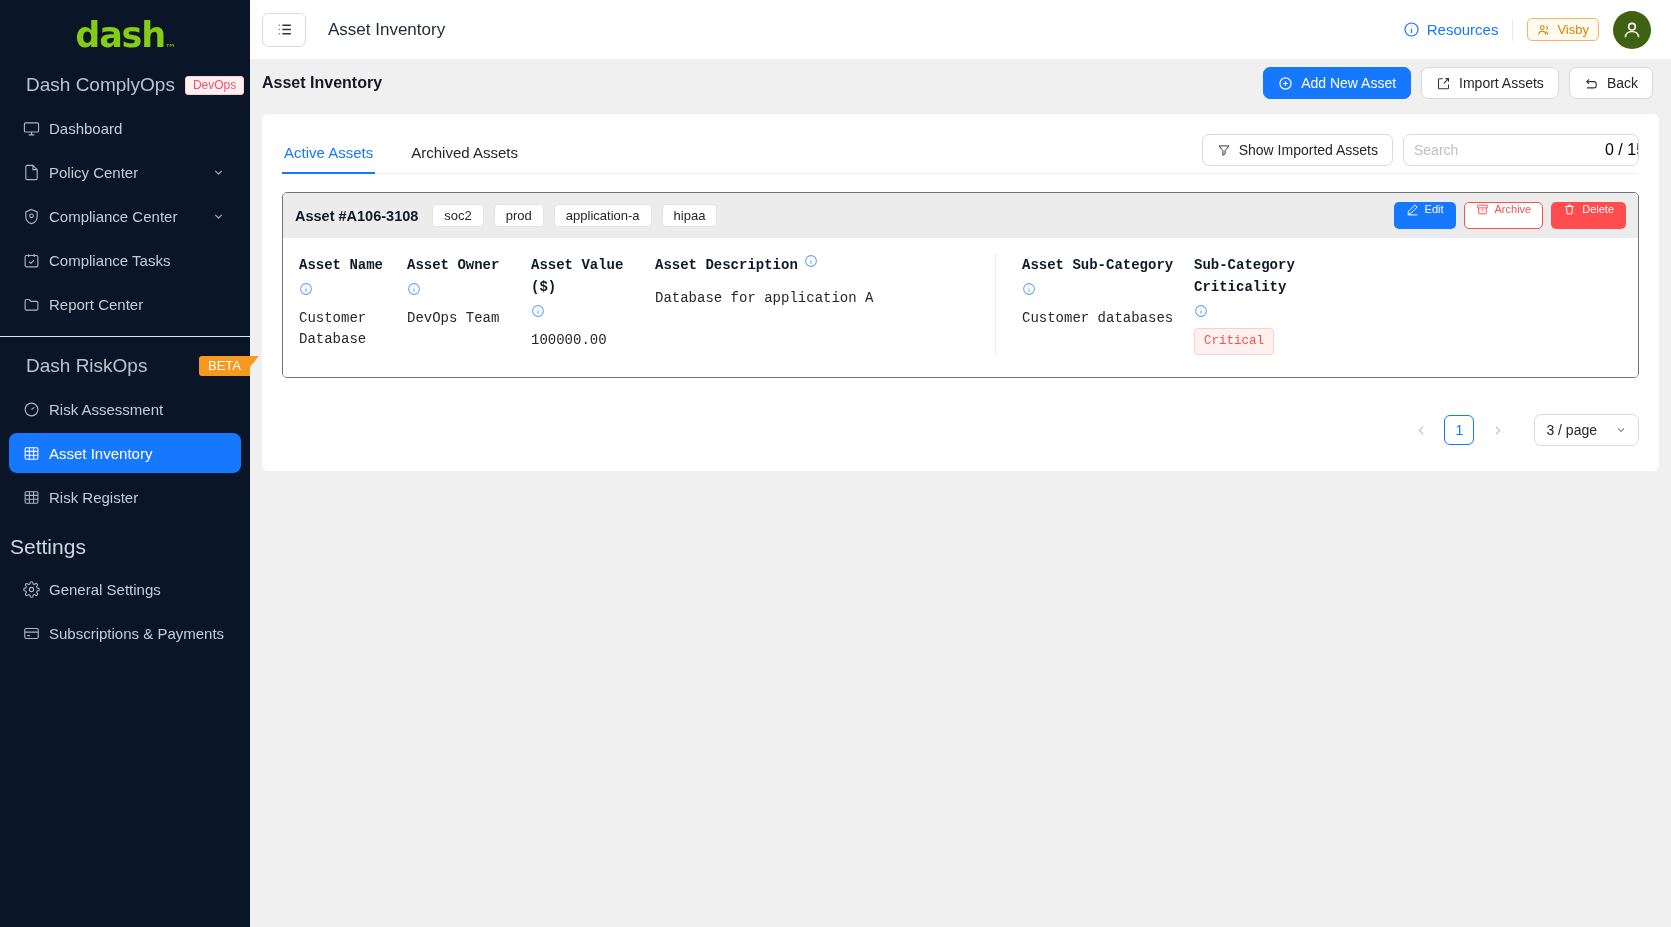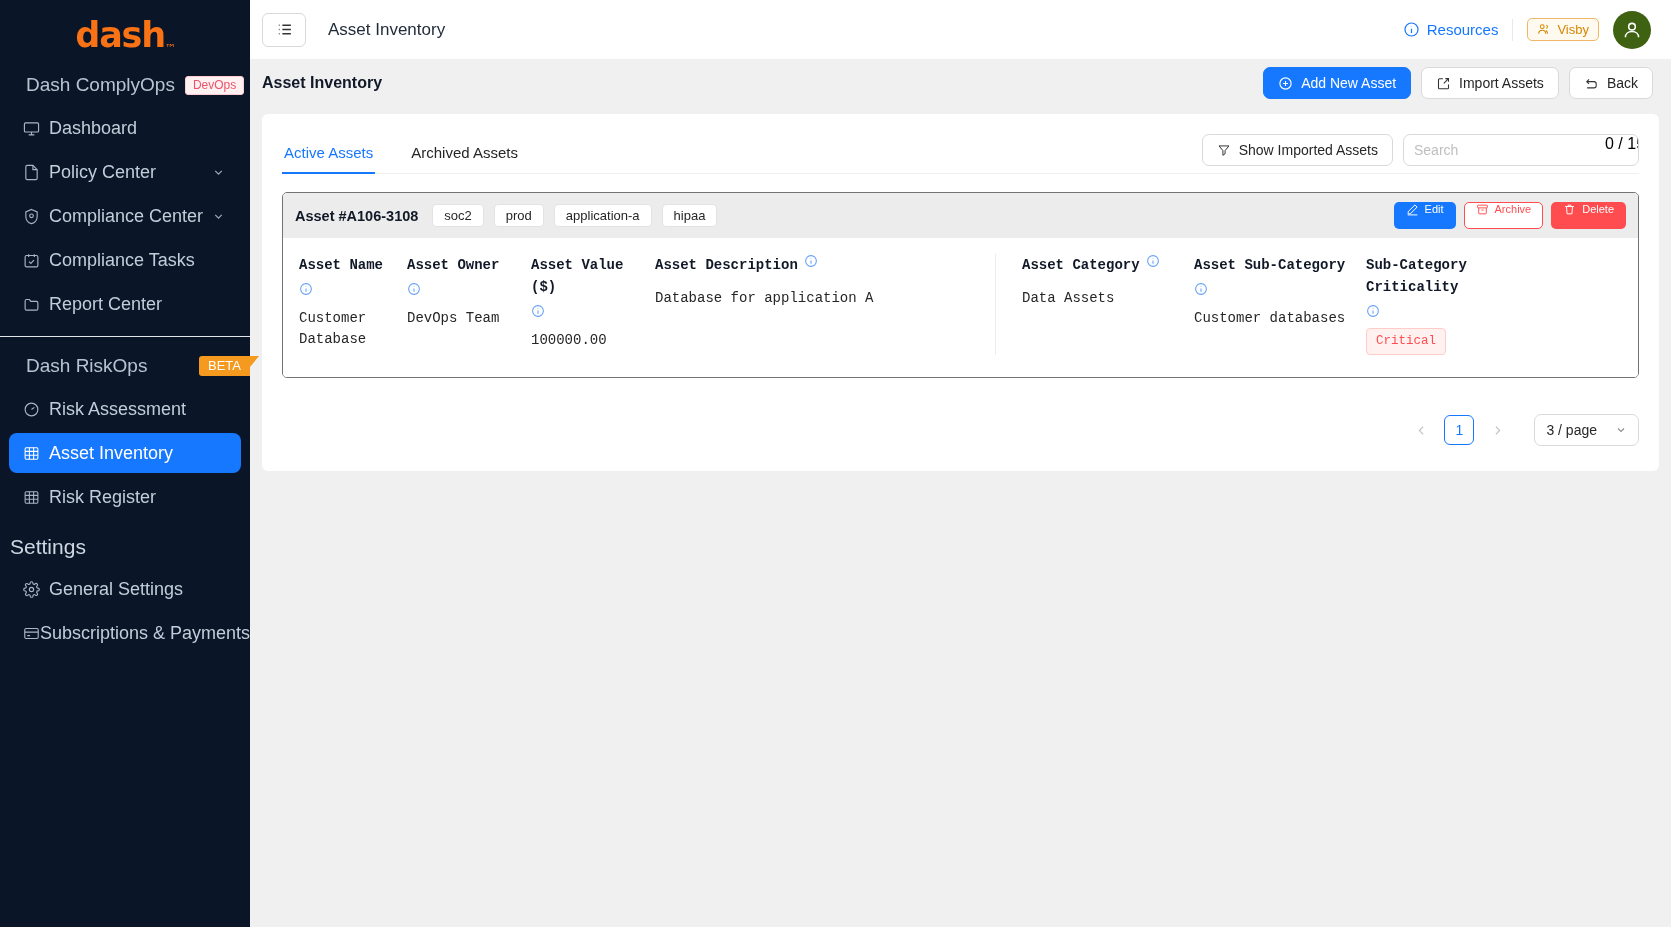--- a/index.html
+++ b/index.html
@@ -15,21 +15,21 @@
   .sidebar {
     width: 250px; min-width: 250px; height: 927px;
     background: #0a1628;
     color: #c3ccd8;
     padding-top: 4px;
     position: relative;
   }
   .logo-wrap { height: 62px; display: flex; align-items: center; justify-content: center; }
   .logo {
     font-family: "DejaVu Sans", sans-serif;
-    font-size: 35px; font-weight: 700; color: #f97316;
+    font-size: 35px; font-weight: 700; color: #84cc16;
     letter-spacing: -1.2px;
   }
   .logo .tm { font-size: 11px; vertical-align: bottom; font-weight: 400; }
 
   .section-head {
     display: flex; align-items: center; gap: 10px;
     padding: 8px 0 8px 26px;
     font-size: 19px; color: #b9c3d0; font-weight: 400;
     position: relative;
   }
@@ -51,21 +51,21 @@
     border-top: 11px solid #f59a1e;
     border-right: 9px solid transparent;
   }
 
   .divider-line { height: 1px; background: #e2e6ea; margin: 12px 0 10px 0; }
 
   .nav-item {
     display: flex; align-items: center;
     height: 40px; margin: 4px 9px; padding: 0 14px;
     border-radius: 8px;
-    font-size: 18px; color: #c3ccd8;
+    font-size: 15px; color: #c3ccd8;
     cursor: pointer; position: relative;
   }
   .nav-item .ico { width: 26px; display: flex; align-items: center; color: #aab6c4; }
   .nav-item.active { background: #1677ff; color: #ffffff; }
   .nav-item.active .ico { color: #ffffff; }
   .nav-item .chev { position: absolute; right: 16px; color: #9aa7b6; }
   .nav-label { white-space: nowrap; }
 
   .settings-head {
     font-size: 21px; color: #cfd7e1; padding: 14px 0 6px 10px; font-weight: 400;
@@ -85,21 +85,21 @@
     cursor: pointer;
   }
   .topbar-title { margin-left: 22px; font-size: 17px; color: #1f2937; }
   .topbar-right { margin-left: auto; display: flex; align-items: center; gap: 14px; }
   .resources {
     display: flex; align-items: center; gap: 7px;
     color: #1677ff; font-size: 15px; cursor: pointer;
   }
   .vdivider { width: 1px; height: 22px; background: #e8e8e8; }
   .org-badge {
-    display: flex; align-items: flex-start; gap: 6px;
+    display: flex; align-items: flex-end; gap: 6px;
     border: 1px solid #f0b866; background: #fffaf0;
     color: #d48806; border-radius: 5px; padding: 3px 9px;
     font-size: 13px; cursor: pointer;
   }
   .avatar {
     width: 38px; height: 38px; border-radius: 50%;
     background: #3f6212; display: flex; align-items: center; justify-content: center;
     cursor: pointer;
   }
 
@@ -130,21 +130,21 @@
     cursor: pointer; position: relative; top: 6px;
   }
   .tab.active { color: #1677ff; }
   .tab.active:after {
     content: ""; position: absolute; left: 0; right: 0; bottom: -1px;
     height: 2px; background: #1677ff;
   }
   .tabs-right { margin-left: auto; display: flex; align-items: center; gap: 10px; position: relative; top: -3px; }
 
   .searchbox {
-    display: flex; align-items: flex-start;
+    display: flex; align-items: center;
     border: 1px solid #d9d9d9; border-radius: 7px; height: 32px;
     width: 236px; overflow: hidden; background: #fff;
   }
   .searchbox input {
     border: none; outline: none; height: 30px; padding: 0 10px;
     font-size: 14px; flex: 1; color: #262626; background: transparent;
     font-family: "Liberation Sans", sans-serif;
   }
   .searchbox input::placeholder { color: #bfbfbf; }
   .search-count { font-size: 16px; color: #000000; padding-right: 10px; white-space: nowrap; }
@@ -530,32 +530,20 @@
                     </svg>
                   </span>
               </div>
               <div class="cval">Database for application A</div>
             </div>
           </div>
 
           <div class="group-sep"></div>
 
           <div class="col-group">
-            <div class="col" style="width:172px;">
-              <div class="chead">
-                <span>Asset Category</span>
-                <span>
-                    <svg width="14" height="14" viewBox="0 0 24 24" fill="none" stroke="#63a0f7" stroke-width="1.8">
-                      <circle cx="12" cy="12" r="9.2"></circle>
-                      <path d="M12 11v5.5M12 7.7v.7"></path>
-                    </svg>
-                  </span>
-              </div>
-              <div class="cval">Data Assets</div>
-            </div>
 
             <div class="col" style="width:172px;">
               <div class="chead">
                 <span>Asset Sub-Category</span>
                 <span>
                     <svg width="14" height="14" viewBox="0 0 24 24" fill="none" stroke="#63a0f7" stroke-width="1.8">
                       <circle cx="12" cy="12" r="9.2"></circle>
                       <path d="M12 11v5.5M12 7.7v.7"></path>
                     </svg>
                   </span>

